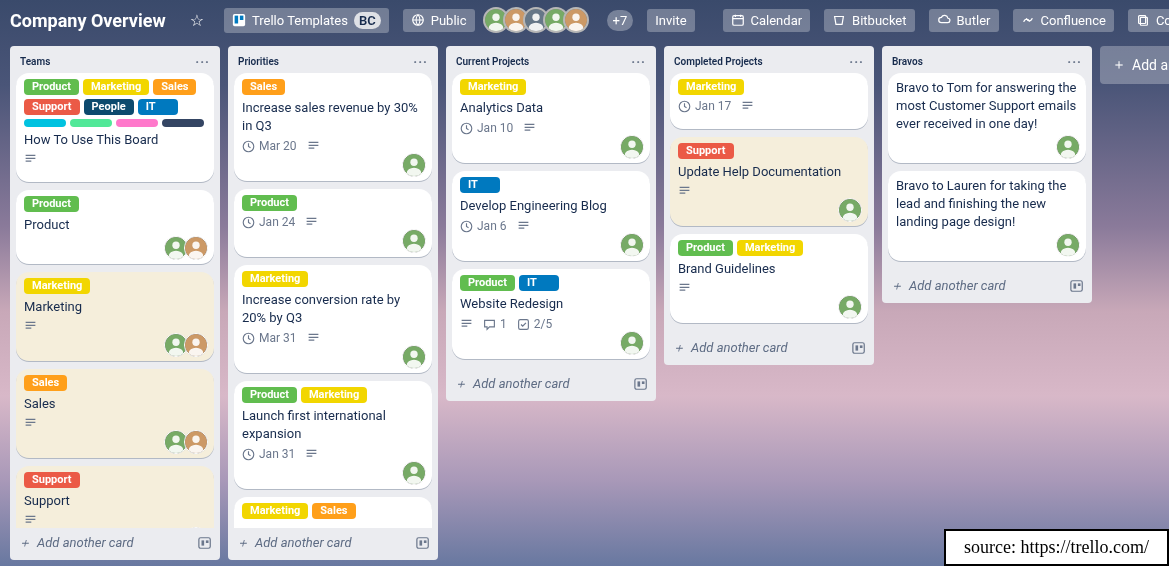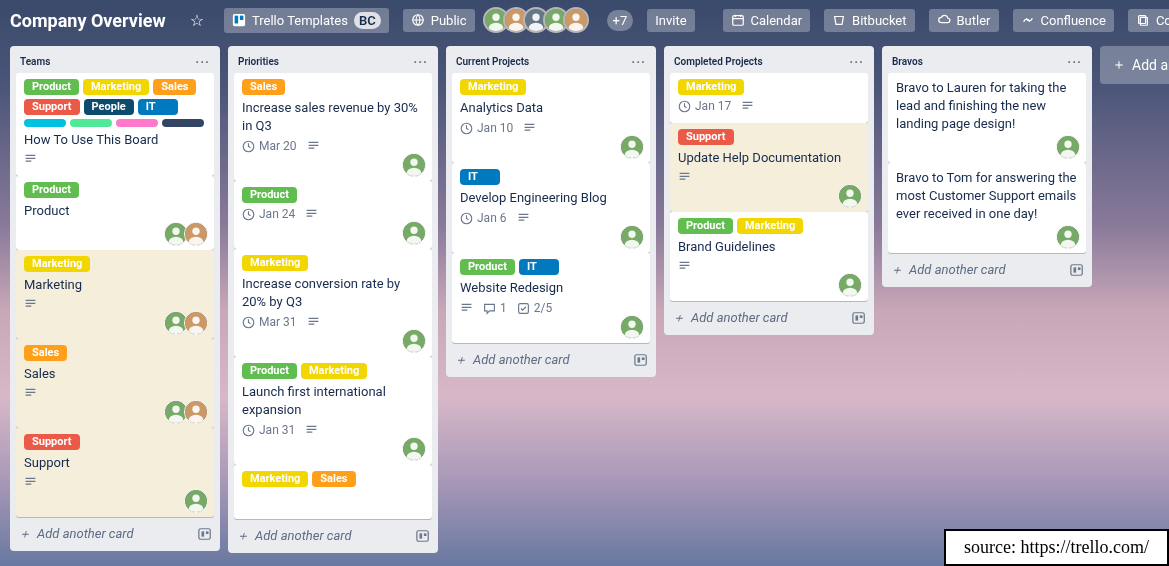--- a/index.html
+++ b/index.html
@@ -45,22 +45,22 @@
     font-size:13px;
   }
   .list-header {
     display:flex; align-items:center; justify-content:space-between;
     padding:8px 10px 4px;
   }
   .list-title { font-weight:600; color:#172b4d; font-size:10px; }
   .list-menu { color:#6b778c; cursor:pointer; font-weight:700; letter-spacing:1px; }
   .cards { padding:0 6px 2px; overflow-y:auto; }
   .card {
-    background:#fff; border-radius:3px; box-shadow:0 1px 0 rgba(9,30,66,.25);
-    padding:6px 8px 10px; position:relative; cursor:pointer;
+    background:#fff; border-radius:13px; box-shadow:0 1px 0 rgba(9,30,66,.25);
+    padding:6px 8px 16px; margin-bottom:8px; position:relative; cursor:pointer;
   }
   .card.cover { background:#f5eedb; }
   .labels { display:flex; flex-wrap:wrap; gap:4px; margin-bottom:4px; }
   .label {
     border-radius:4px; color:#fff; font-size:11px; font-weight:700;
     padding:1px 8px; line-height:14px; min-width:40px; text-align:left;
   }
   .label.empty { height:8px; padding:0; width:42px; }
   .card-title { color:#172b4d; font-size:13px; line-height:18px; margin-bottom:2px; word-wrap:break-word; }
   .badges { display:flex; align-items:center; gap:10px; color:#6b778c; font-size:12px; margin-top:4px; }
@@ -705,32 +705,32 @@
     </div>
   </div>
     <div class="list">
     <div class="list-header">
       <span class="list-title">Bravos</span>
       <span class="list-menu">···</span>
     </div>
     <div class="cards">
       <div class="card" style="padding-bottom:28px">
 
+    <div class="card-title">Bravo to Tom for answering the most Customer Support emails ever received in one day!</div>
+    <div class="card-members">
+            <span class="cav">
+              <svg viewBox="0 0 24 24">
+                <use href="#i-avatar"></use>
+              </svg>
+            </span>
+          </div>
+  </div>
+        <div class="card" style="padding-bottom:28px">
+
     <div class="card-title">Bravo to Lauren for taking the lead and finishing the new landing page design!</div>
-    <div class="card-members">
-            <span class="cav">
-              <svg viewBox="0 0 24 24">
-                <use href="#i-avatar"></use>
-              </svg>
-            </span>
-          </div>
-  </div>
-        <div class="card" style="padding-bottom:28px">
-
-    <div class="card-title">Bravo to Tom for answering the most Customer Support emails ever received in one day!</div>
     <div class="card-members">
             <span class="cav">
               <svg viewBox="0 0 24 24">
                 <use href="#i-avatar"></use>
               </svg>
             </span>
           </div>
   </div>
     </div>
     <div class="add-card">

